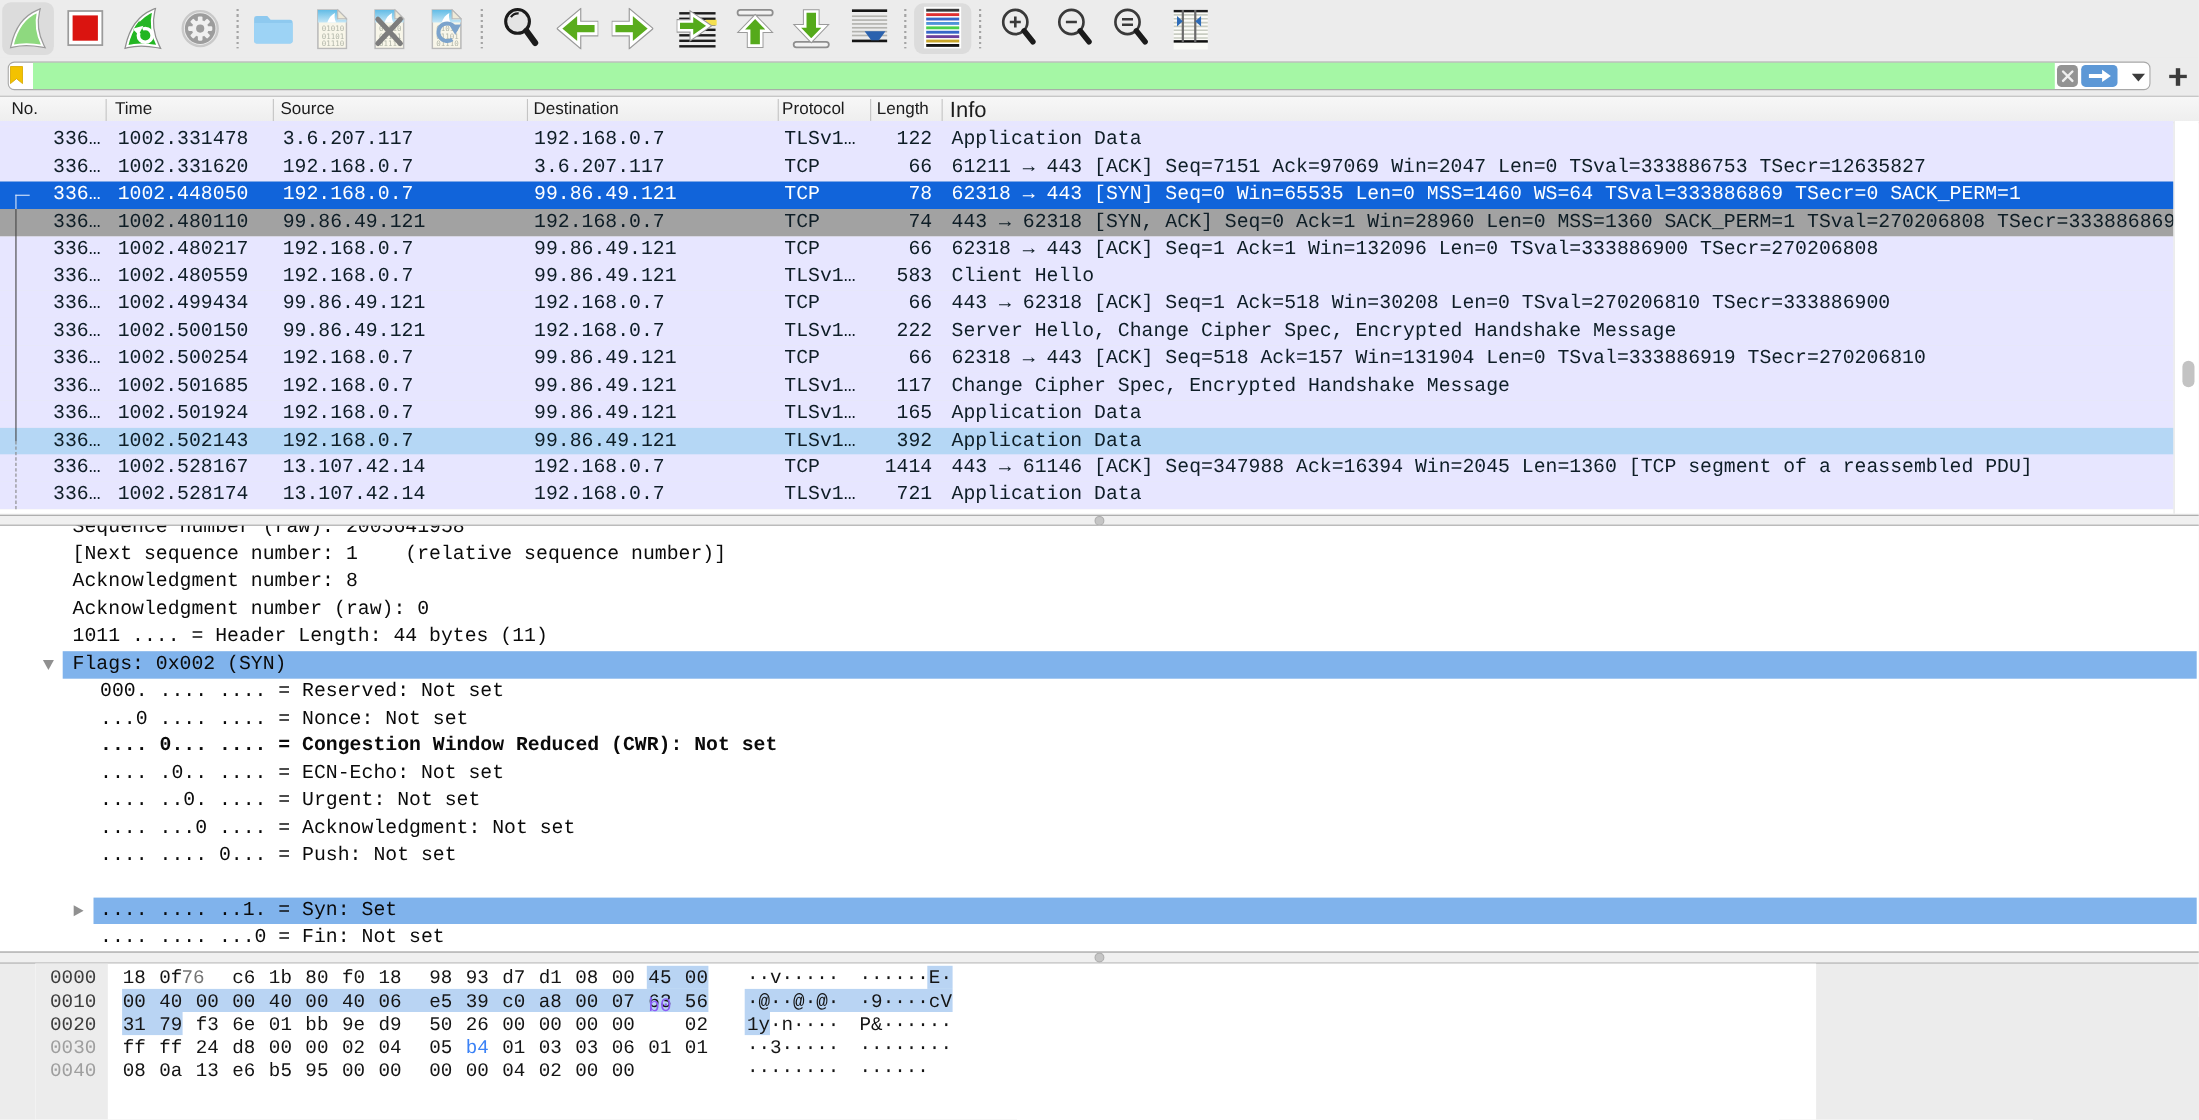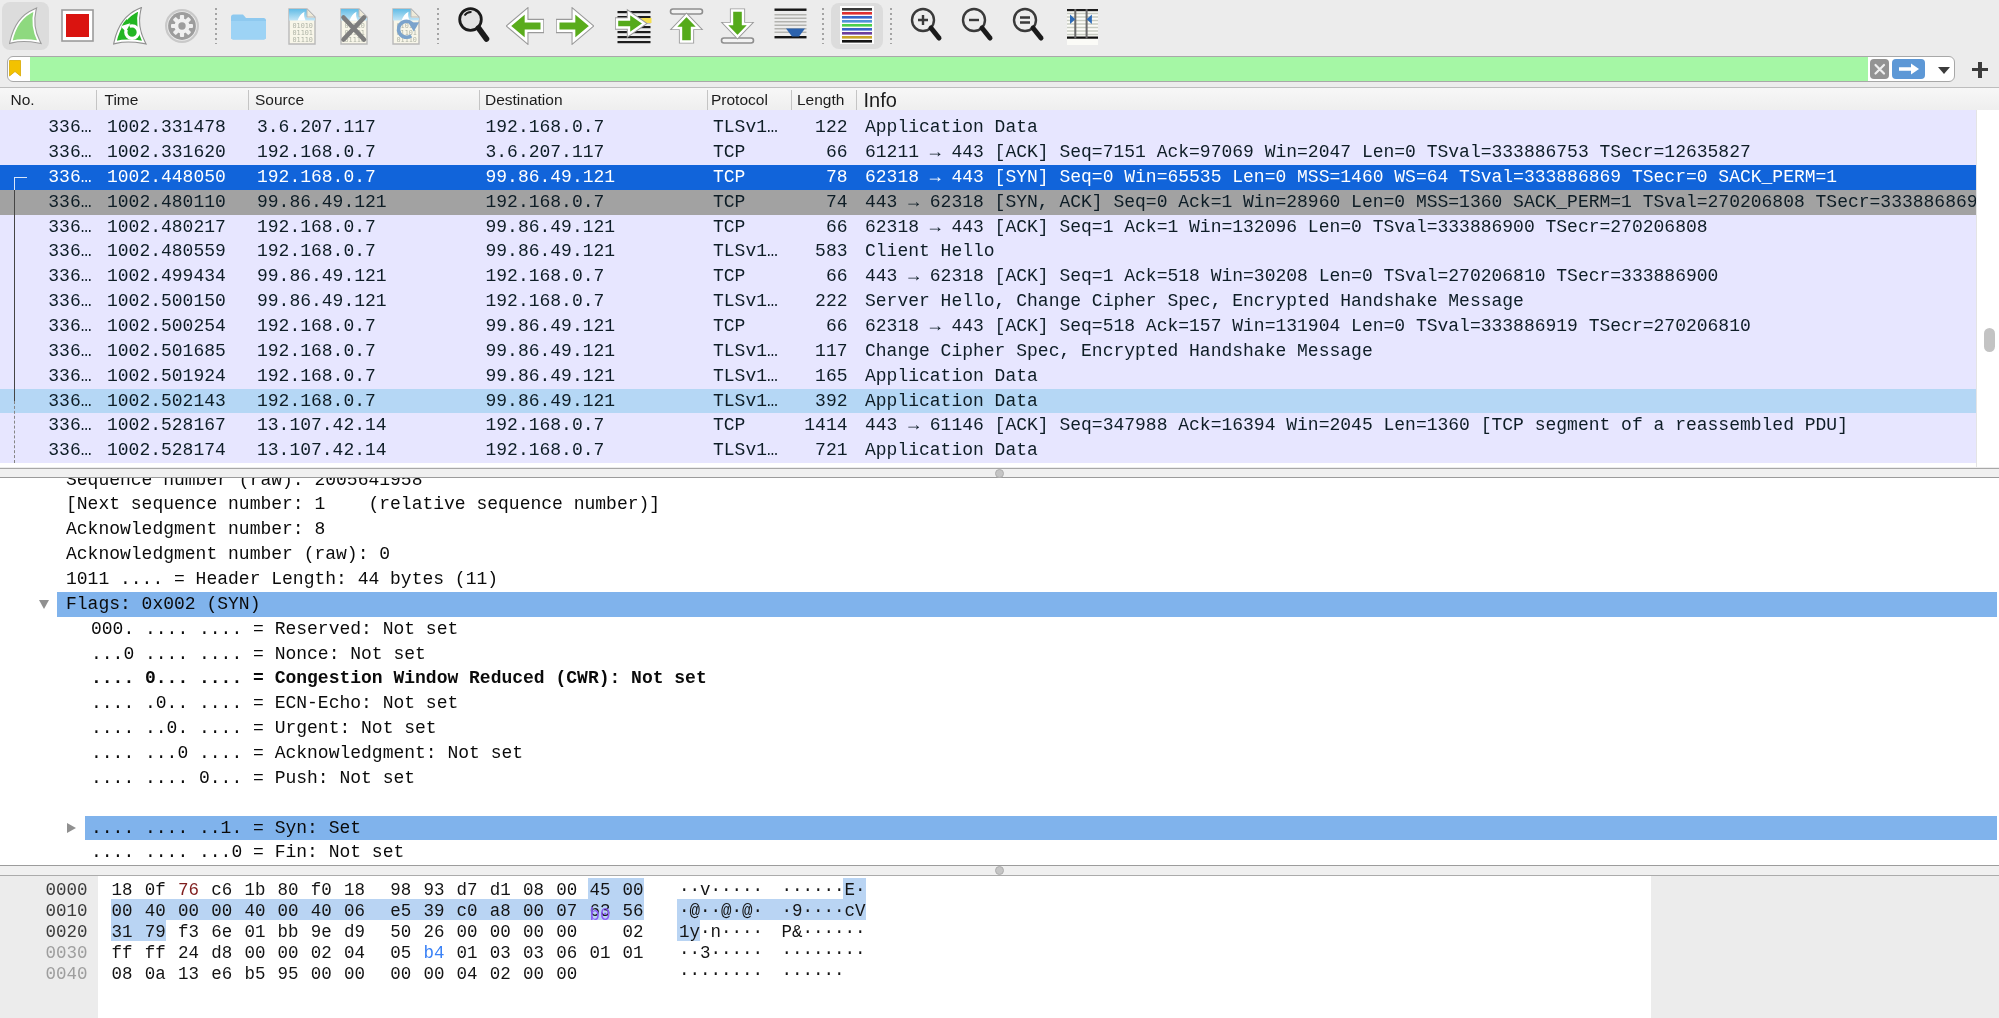--- a/index.html
+++ b/index.html
@@ -280,21 +280,21 @@
 <div class="abs" style="left:0;top:0;width:66px;height:141.60000000000002px;background:#ececec;"></div>
 <div class="abs" style="left:556.2px;top:1.4px;width:55.9px;height:21px;background:#b9d4f3;"></div>
 <div class="abs" style="left:78.6px;top:22.4px;width:533.5px;height:21px;background:#b9d4f3;"></div>
 <div class="abs" style="left:78.6px;top:43.4px;width:55.7px;height:21px;background:#b9d4f3;"></div>
 <div class="abs" style="left:811.2px;top:1.4px;width:22.7px;height:21px;background:#b9d4f3;"></div>
 <div class="abs" style="left:645.3px;top:22.4px;width:188.6px;height:21px;background:#b9d4f3;"></div>
 <div class="abs" style="left:645.3px;top:43.4px;width:23.2px;height:21px;background:#b9d4f3;"></div>
 <div class="hx mono" style="left:13.5px;top:3.4px;color:#3c3c3c;">0000</div>
 <div class="hx mono" style="left:79.6px;top:3.4px;color:#141414;">18</div>
 <div class="hx mono" style="left:112.8px;top:3.4px;color:#141414;">0f</div>
-<div class="hx mono" style="left:146.0px;top:3.4px;color:#7f1d1d;">76</div>
+<div class="hx mono" style="left:133px;top:3.4px;color:#737373;">76</div>
 <div class="hx mono" style="left:179.2px;top:3.4px;color:#141414;">c6</div>
 <div class="hx mono" style="left:212.4px;top:3.4px;color:#141414;">1b</div>
 <div class="hx mono" style="left:245.6px;top:3.4px;color:#141414;">80</div>
 <div class="hx mono" style="left:278.8px;top:3.4px;color:#141414;">f0</div>
 <div class="hx mono" style="left:312.0px;top:3.4px;color:#141414;">18</div>
 <div class="hx mono" style="left:358.2px;top:3.4px;color:#141414;">98</div>
 <div class="hx mono" style="left:391.4px;top:3.4px;color:#141414;">93</div>
 <div class="hx mono" style="left:424.6px;top:3.4px;color:#141414;">d7</div>
 <div class="hx mono" style="left:457.8px;top:3.4px;color:#141414;">d1</div>
 <div class="hx mono" style="left:491.0px;top:3.4px;color:#141414;">08</div>

